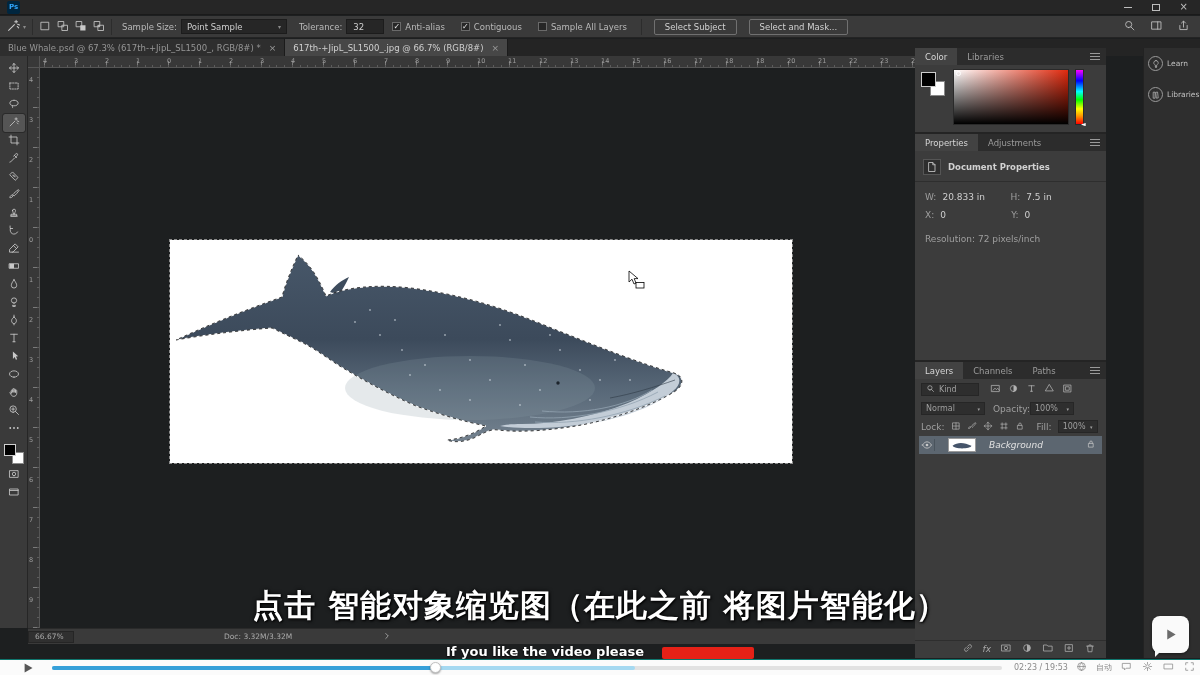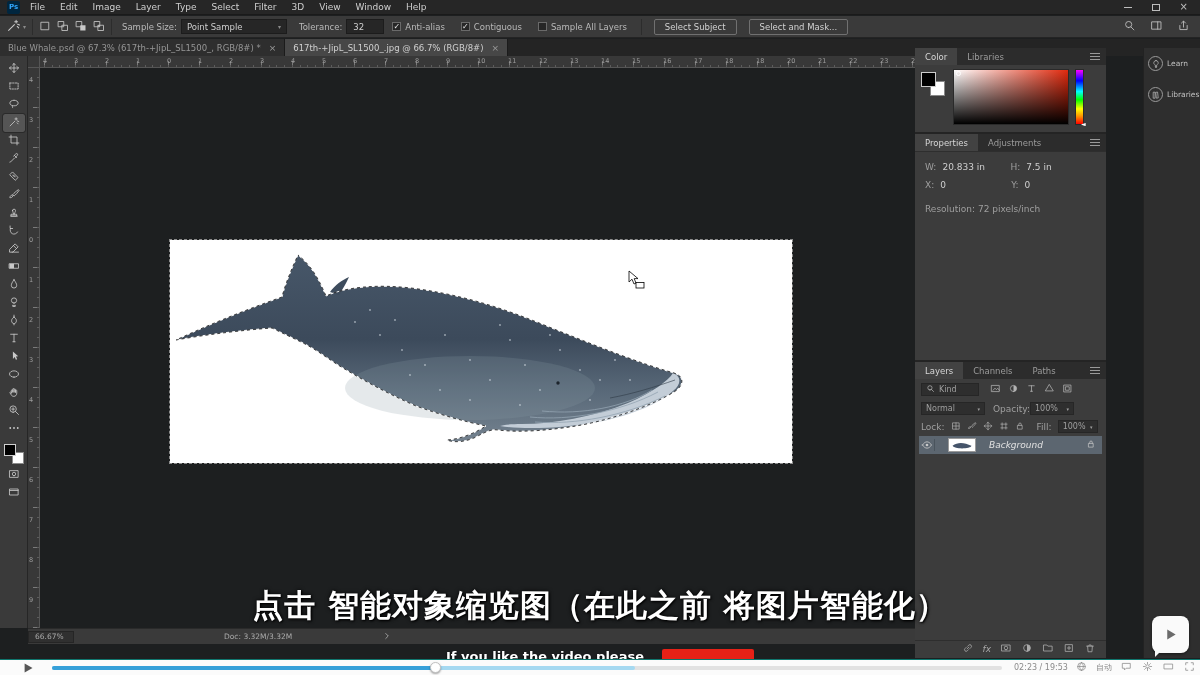--- a/index.html
+++ b/index.html
@@ -89,21 +89,21 @@
   
   #rightdock{left:1143px;top:48px;width:57px;height:610px;background:#2e2e2e;border-left:1px solid #222}
   .dock-item{display:flex;align-items:center;gap:4px;padding:8px 4px;color:#c0c0c0;font-size:7.5px}
   .dock-circle{width:15px;height:15px;border:1px solid #9a9a9a;border-radius:50%;display:flex;align-items:center;justify-content:center;flex:none}
 
   #collapse-box{left:936px;top:56px;width:16px;height:20px;background:#383838;display:flex;align-items:center;justify-content:center}
 
   
   #subtitle{left:0;top:585px;width:1200px;text-align:center;font-size:31px;color:#fff;letter-spacing:1px;
     text-shadow:0 0 4px #000,1px 1px 2px #000;font-weight:bold}
-  #cta-row{left:0;top:649px;width:1200px;height:10px;display:flex;justify-content:center;gap:18px;align-items:flex-start}
+  #cta-row{left:0;top:649px;width:1200px;height:10px;display:flex;justify-content:center;gap:18px;align-items:flex-end}
   #cta-text{color:#fff;font-size:13px;font-weight:bold;text-shadow:0 1px 2px #000}
   #subscribe-btn{width:92px;height:12px;border-radius:2px}
 
   
   #play-overlay{left:1152px;top:616px;width:37px;height:37px;background:#fafafa;border-radius:8px;display:flex;align-items:center;
     justify-content:center;box-shadow:0 1px 3px rgba(0,0,0,.5)}
   #play-overlay:after{content:"";position:absolute;left:3px;bottom:-4px;width:9px;height:9px;background:#fafafa;
     clip-path:polygon(0 0,100% 0,0 100%)}
 
   
@@ -118,33 +118,20 @@
   #pb-auto{font-size:8px;color:#8a8a8a}
 </style>
 </head>
 <body>
 
 <div class="frame">
   <div class="ps">
 
     <div id="menubar" class="abs">
       <div id="ps-logo">Ps</div>
-      <div id="menu-items" style="display:flex">
-          <span class="menu-item">File</span>
-          <span class="menu-item">Edit</span>
-          <span class="menu-item">Image</span>
-          <span class="menu-item">Layer</span>
-          <span class="menu-item">Type</span>
-          <span class="menu-item">Select</span>
-          <span class="menu-item">Filter</span>
-          <span class="menu-item">3D</span>
-          <span class="menu-item">View</span>
-          <span class="menu-item">Window</span>
-          <span class="menu-item">Help</span>
-        </div>
       <div id="win-controls">
         <span id="win-min"></span>
         <span id="win-restore"></span>
         <span id="win-close">×</span>
       </div>
     </div>
 
     <div id="optionsbar" class="abs">
       <span style="margin-left:6px"><svg width="15" height="15" viewBox="0 0 16 16">
             <path d="M2.8 13.2L9 7M10.8 2.4v3M9.3 3.9h3M12.4 6.6l2 .8M12 9l1.5 1.5" fill="none" stroke="#c9c9c9" stroke-width="1.1" stroke-linecap="round" stroke-linejoin="round"></path>
@@ -489,20 +476,28 @@
       </div>
 
       <div class="panel" style="top:86px;height:226px">
         <div class="panel-tabs" id="props-tabs">
             <span class="panel-tab active">Properties</span>
             <span class="panel-tab">Adjustments</span>
             <span class="panel-menu">
               <span style="display: block; width: 10px; height: 1px; background: rgb(154, 154, 154); box-shadow: rgb(154, 154, 154) 0px 3px, rgb(154, 154, 154) 0px -3px;"></span>
             </span>
           </div>
+        <div style="display:flex;align-items:center;gap:7px;padding:8px 8px 6px">
+          <span style="width:18px;height:16px;background:#2e2e2e;border:1px solid #555;display:flex;align-items:center;justify-content:center">
+              <svg width="12" height="12" viewBox="0 0 16 16">
+                <path d="M4 2h5l3 3v9H4zM9 2v3h3" fill="none" stroke="#c9c9c9" stroke-width="1.1" stroke-linecap="round" stroke-linejoin="round"></path>
+              </svg>
+            </span>
+          <span style="color:#d2d2d2;font-size:8.5px;font-weight:bold">Document Properties</span>
+        </div>
         <div style="height:1px;background:#2e2e2e;margin:0 0 8px"></div>
         <div style="display:flex;padding:2px 10px;gap:6px">
           <span class="fieldlab">W:</span>
           <span class="fieldval" style="width:62px">20.833 in</span>
           <span class="fieldlab">H:</span>
           <span class="fieldval">7.5 in</span>
         </div>
         <div style="display:flex;padding:6px 10px;gap:6px">
           <span class="fieldlab">X:</span>
           <span class="fieldval" style="width:65px">0</span>

